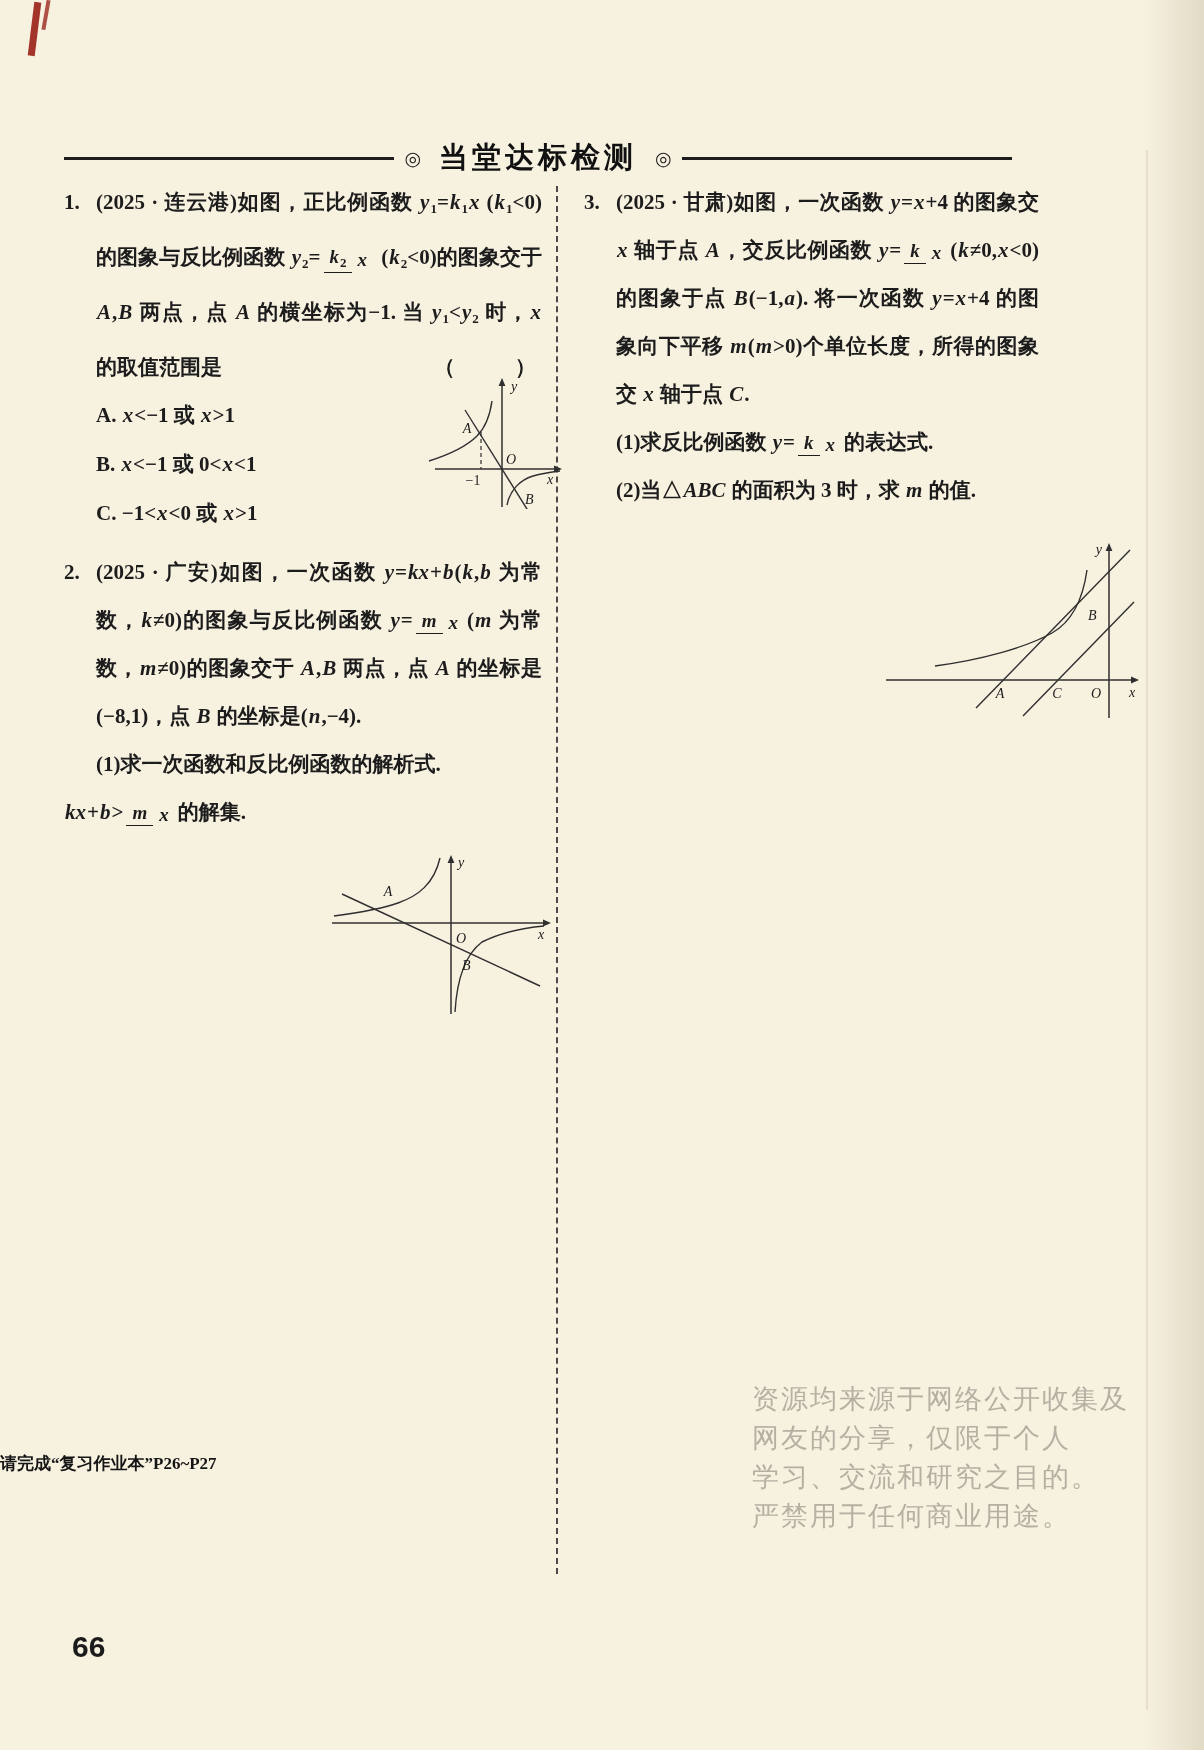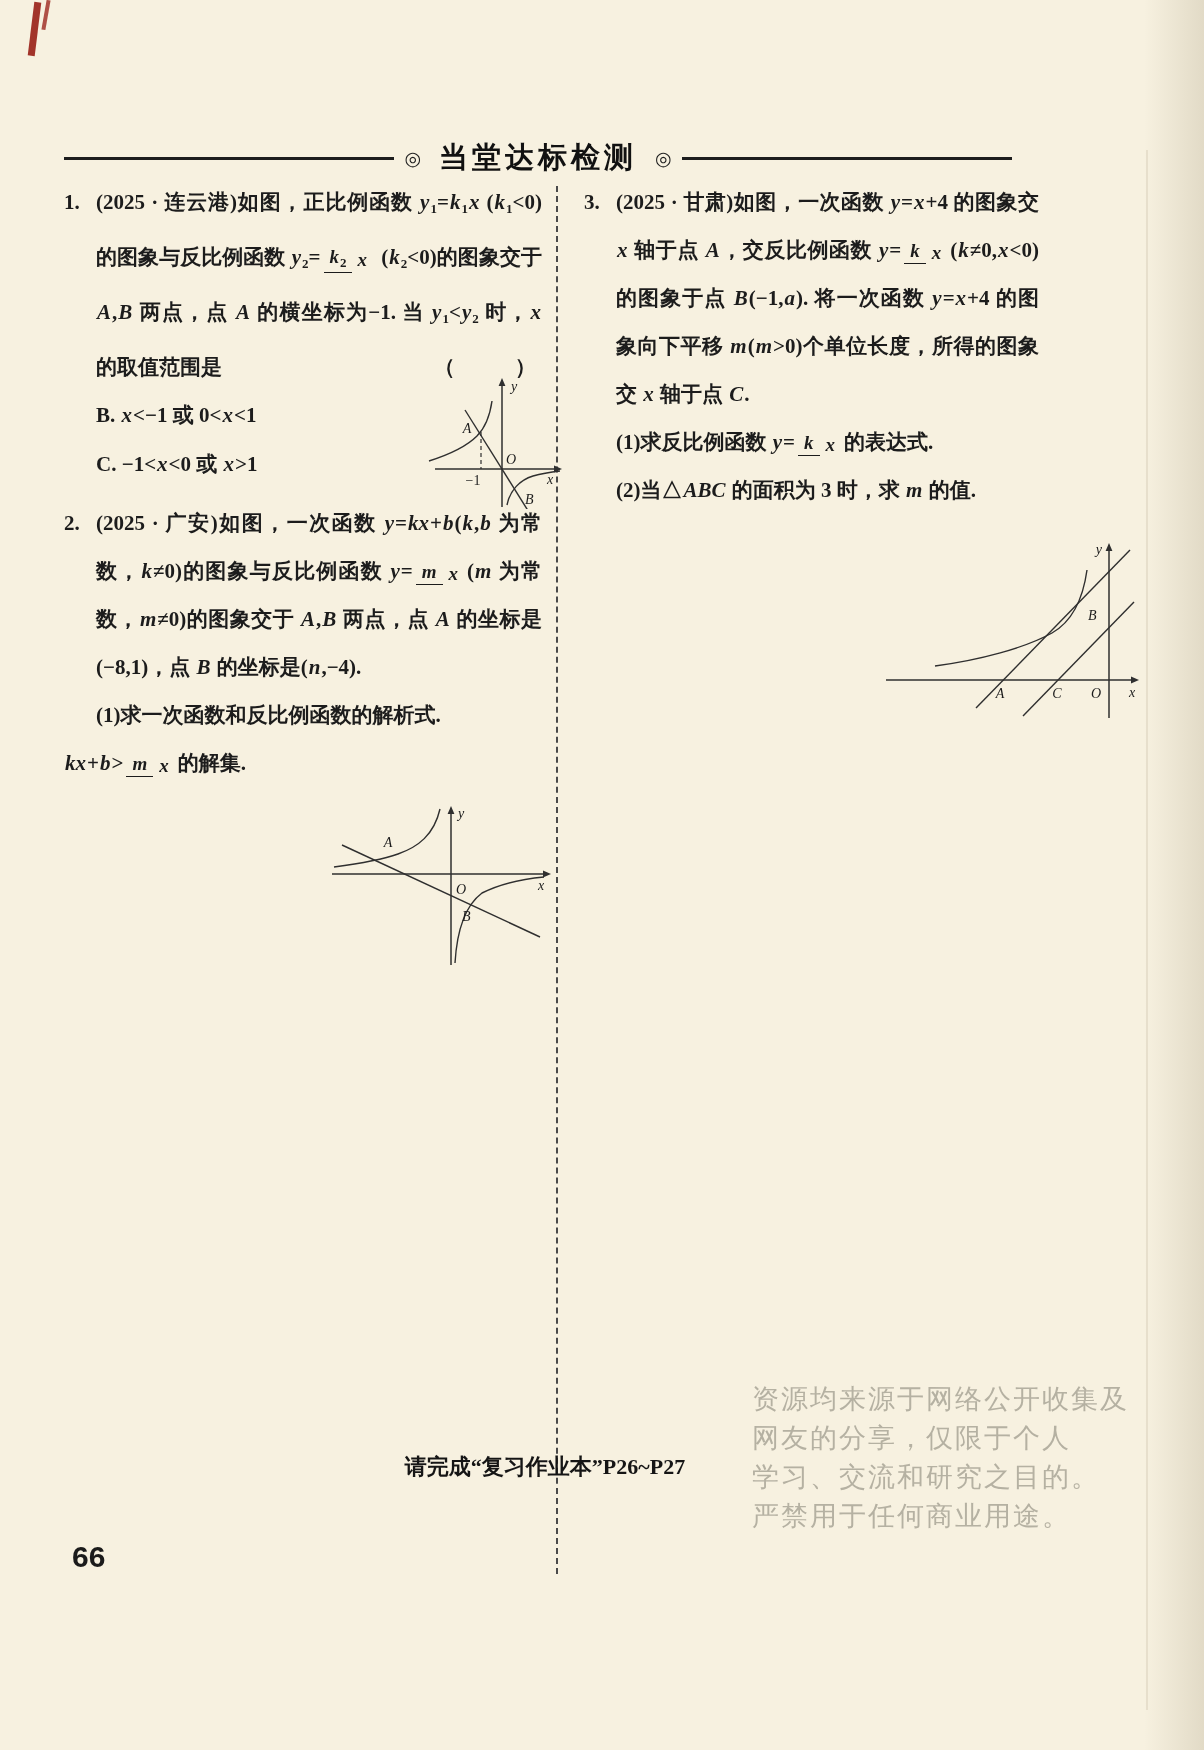--- a/index.html
+++ b/index.html
@@ -44,25 +44,25 @@
   .graph-box3{width:265px;margin:20px -106px 0 auto;}
 
   
   .graph .ax{stroke:#2f2f2f;stroke-width:1.5;fill:none;}
   .graph .fn{stroke:#2f2f2f;stroke-width:1.4;fill:none;}
   .graph .dash{stroke:#2f2f2f;stroke-width:1.2;fill:none;stroke-dasharray:4,3;}
   .graph .ah{fill:#2f2f2f;stroke:none;}
   .graph text{font:italic 14px "Liberation Serif",serif;fill:#1c1c1c;}
   .graph text.up{font-style:normal;}
 
-  .footer-note{position:absolute;left:0;width:1090px;top:1452px;text-align:center;
-      font-size:22px;font-weight:600;color:#151515;}
+  .footer-note{position:absolute;left:0;width:1090px;top:1452px;text-align:left;
+      font-size:17px;font-weight:600;color:#151515;}
   .watermark{position:absolute;left:752px;top:1380px;width:400px;font-size:27px;line-height:39px;
       color:#aaa698;opacity:.85;letter-spacing:2px;}
-  .page-number{position:absolute;left:72px;top:1540px;font-family:"Liberation Sans",sans-serif;
+  .page-number{position:absolute;left:72px;top:1630px;font-family:"Liberation Sans",sans-serif;
       font-size:30px;font-weight:700;color:#1b1b1b;}
 </style>
 </head>
 <body>
 
 <div>
 
   <div class="red-mark m1"></div>
   <div class="red-mark m2"></div>
 
@@ -97,20 +97,21 @@
               <path class="fn" d="M108,136 C111,121 121,111 134,107 C145,104 153,103 161,102"></path>
               <line class="dash" x1="82" y1="63" x2="82" y2="100"></line>
               <text x="68" y="64" text-anchor="middle">A</text>
               <text x="112" y="22">y</text>
               <text x="148" y="115">x</text>
               <text x="107" y="95">O</text>
               <text class="up" x="74" y="116" text-anchor="middle">−1</text>
               <text x="126" y="135">B</text>
             </svg>
           </div>
+          <p class="opt">A. <span class="mi">x</span>&lt;−1 或 <span class="mi">x</span>&gt;1</p>
           <p class="opt">B. <span class="mi">x</span>&lt;−1 或 0&lt;<span class="mi">x</span>&lt;1</p>
           <p class="opt">C. −1&lt;<span class="mi">x</span>&lt;0 或 <span class="mi">x</span>&gt;1</p>
         </div>
       </div>
     </article>
 
     <article>
       <span class="num">2.</span>
       <div class="pbody">
         <p>(2025 · 广安)如图，一次函数 <span class="mi">y</span>=<span class="mi">kx</span>+<span class="mi">b</span>(<span class="mi">k</span>,<span class="mi">b</span> 为常数，<span class="mi">k</span>≠0)的图象与反比例函数 <span class="mi">y</span>=<span class="frac">

